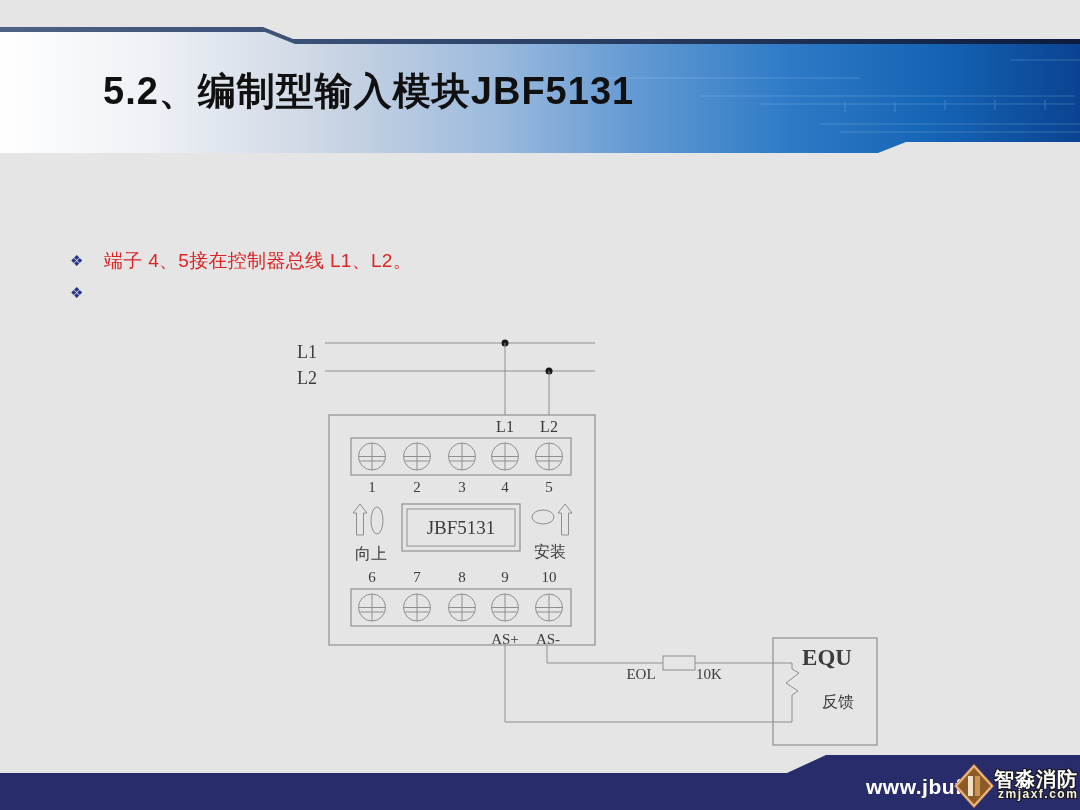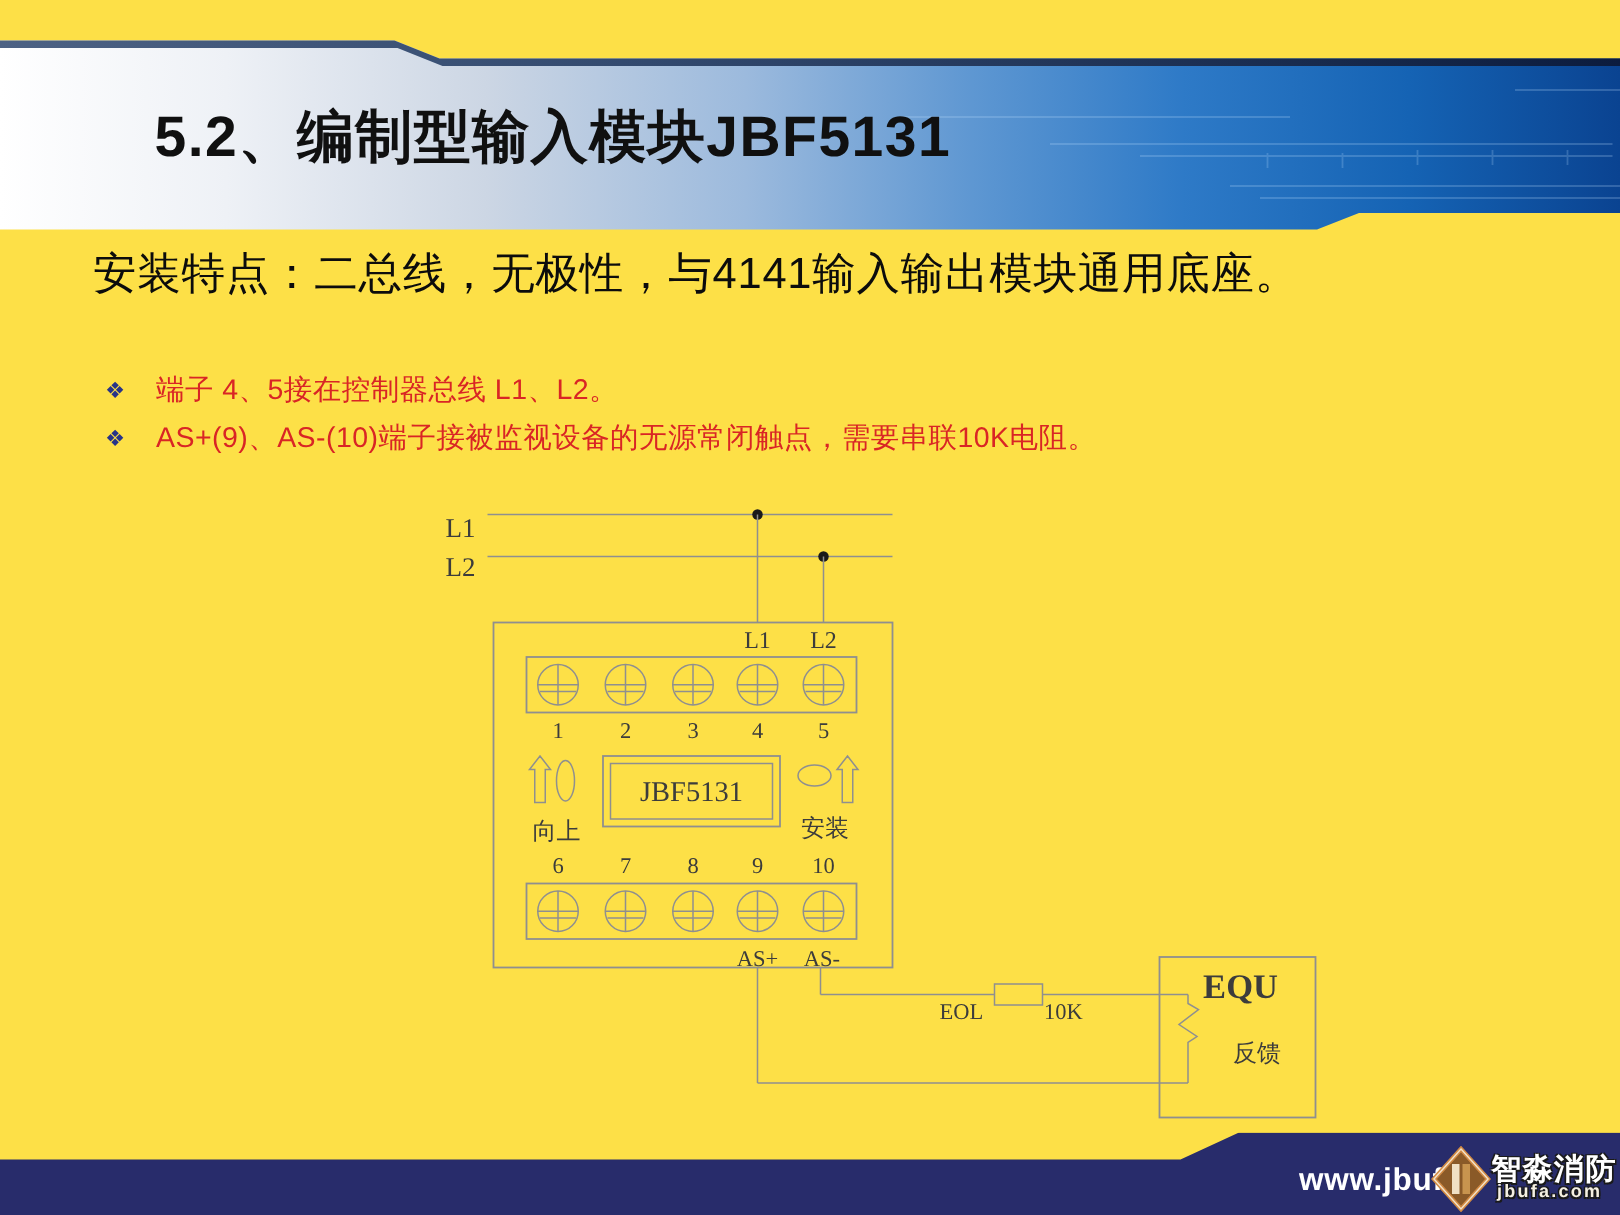--- a/index.html
+++ b/index.html
@@ -1,17 +1,17 @@
 <!DOCTYPE html>
 <html><head>
 <meta charset="utf-8">
 <style>
   html,body{margin:0;padding:0;background:#ffffff;}
   .slide{
-    position:relative;width:1080px;height:810px;overflow:hidden;background:#fde047;
+    position:relative;width:1080px;height:810px;overflow:hidden;background:#e5e5e5;
     font-family:"Liberation Sans","DejaVu Sans",sans-serif;
   }
   
   .banner-svg{position:absolute;left:0;top:0;}
   .slide-title{
     position:absolute;left:103px;top:66px;width:760px;
     font-size:38px;font-weight:bold;color:#101010;letter-spacing:1px;white-space:nowrap;
   }
   
   .intro{
@@ -92,31 +92,29 @@
       <line x1="945" y1="100" x2="945" y2="110"></line>
       <line x1="995" y1="100" x2="995" y2="110"></line>
       <line x1="1045" y1="100" x2="1045" y2="110"></line>
       <line x1="845" y1="102" x2="845" y2="112"></line>
     </g>
   </svg>
 
   <div class="slide-title">5.2、编制型输入模块JBF5131</div>
 
   <div class="intro">
-    <div>安装特点：二总线，无极性，与4141输入输出模块通用底座。</div>
   </div>
 
   <div class="bullets">
     <div class="bullet-row">
       <span class="bullet-marker">❖</span>
       <span class="bullet-text">端子 4、5接在控制器总线 L1、L2。</span>
     </div>
     <div class="bullet-row">
       <span class="bullet-marker">❖</span>
-      <span class="bullet-text">AS+(9)、AS-(10)端子接被监视设备的无源常闭触点，需要串联10K电阻。</span>
     </div>
   </div>
 
   <svg class="diagram-svg" width="1080" height="810" viewBox="0 0 1080 810">
 
     <text class="dtext" x="297" y="358" font-size="18">L1</text>
     <text class="dtext" x="297" y="384" font-size="18">L2</text>
     <line class="dline" x1="325" y1="343" x2="595" y2="343"></line>
     <line class="dline" x1="325" y1="371" x2="595" y2="371"></line>
     <circle class="ddot" cx="505" cy="343" r="3.5"></circle>
@@ -251,17 +249,17 @@
   <div class="footer">
     <div class="footer-site">www.jbufa</div>
     <div class="logo">
       <svg class="logo-diamond" width="40" height="44" viewBox="0 0 40 44">
         <polygon points="20,2 38,22 20,42 2,22" fill="#8a5a28" stroke="#d18a44" stroke-width="3"></polygon>
         <polygon points="20,2 38,22 20,42 2,22" fill="none" stroke="#f3e2c8" stroke-width="1"></polygon>
         <rect x="14" y="12" width="5" height="20" fill="#f0e0c4"></rect>
         <rect x="21" y="12" width="5" height="20" fill="#c8944e"></rect>
       </svg>
       <div class="logo-name">智淼消防</div>
-      <div class="logo-domain">jbufa.com</div>
+      <div class="logo-domain">zmjaxf.com</div>
     </div>
   </div>
 
 </div>
 
 </body></html>

